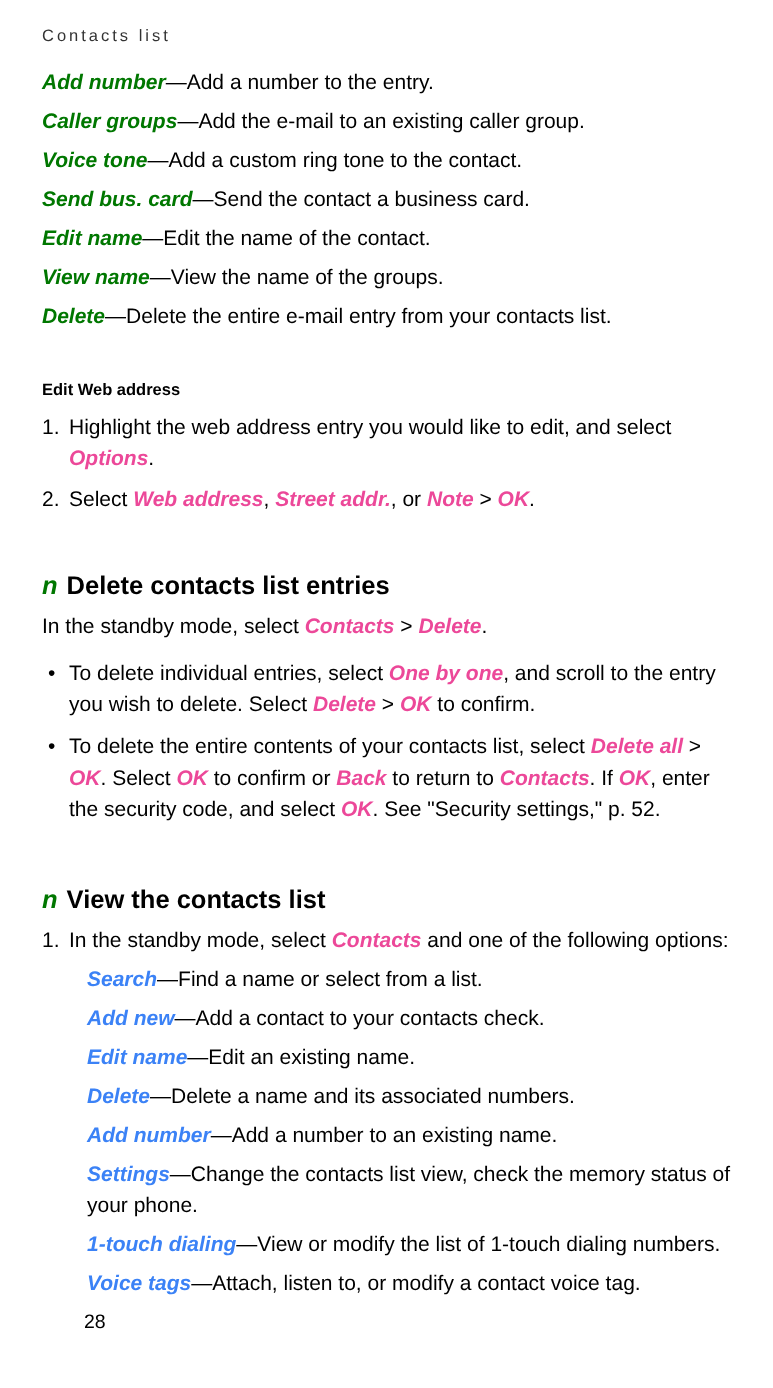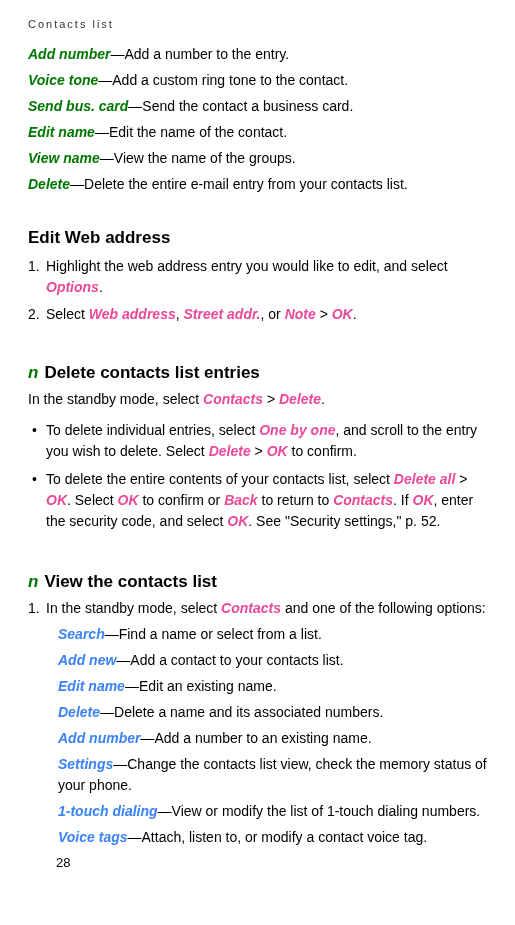--- a/index.html
+++ b/index.html
@@ -31,21 +31,21 @@
       line-height: 1.5;
     }
 
     .entry-line .term {
       color: #007700;
       font-style: italic;
       font-weight: bold;
     }
 
     .section-heading {
-      font-size: 17px;
+      font-size: 11px;
       font-weight: bold;
       color: #000000;
       margin-top: 18px;
       margin-bottom: 8px;
     }
 
     .numbered-list {
       list-style: none;
       padding: 0;
       margin: 0;
@@ -143,20 +143,23 @@
 </head>
 <body>
 
 <div class="page-header">Contacts list</div>
 
 <div>
   <div class="entry-line">
     <span class="term">Add number</span><span>—Add a number to the entry.</span>
   </div>
   <div class="entry-line">
+    <span class="term">Caller groups</span><span>—Add the e-mail to an existing caller group.</span>
+  </div>
+  <div class="entry-line">
     <span class="term">Voice tone</span><span>—Add a custom ring tone to the contact.</span>
   </div>
   <div class="entry-line">
     <span class="term">Send bus. card</span><span>—Send the contact a business card.</span>
   </div>
   <div class="entry-line">
     <span class="term">Edit name</span><span>—Edit the name of the contact.</span>
   </div>
   <div class="entry-line">
     <span class="term">View name</span><span>—View the name of the groups.</span>
@@ -208,21 +211,21 @@
 
 <ol class="numbered-list">
   <li data-num="1">
     <span>In the standby mode, select </span><span class="inline-term">Contacts</span><span> and one of the following options:</span>
 
     <div style="margin-top: 5px;">
       <div class="sub-entry">
         <span class="term">Search</span><span>—Find a name or select from a list.</span>
       </div>
       <div class="sub-entry">
-        <span class="term">Add new</span><span>—Add a contact to your contacts list.</span>
+        <span class="term">Add new</span><span>—Add a contact to your contacts check.</span>
       </div>
       <div class="sub-entry">
         <span class="term">Edit name</span><span>—Edit an existing name.</span>
       </div>
       <div class="sub-entry">
         <span class="term">Delete</span><span>—Delete a name and its associated numbers.</span>
       </div>
       <div class="sub-entry">
         <span class="term">Add number</span><span>—Add a number to an existing name.</span>
       </div>

